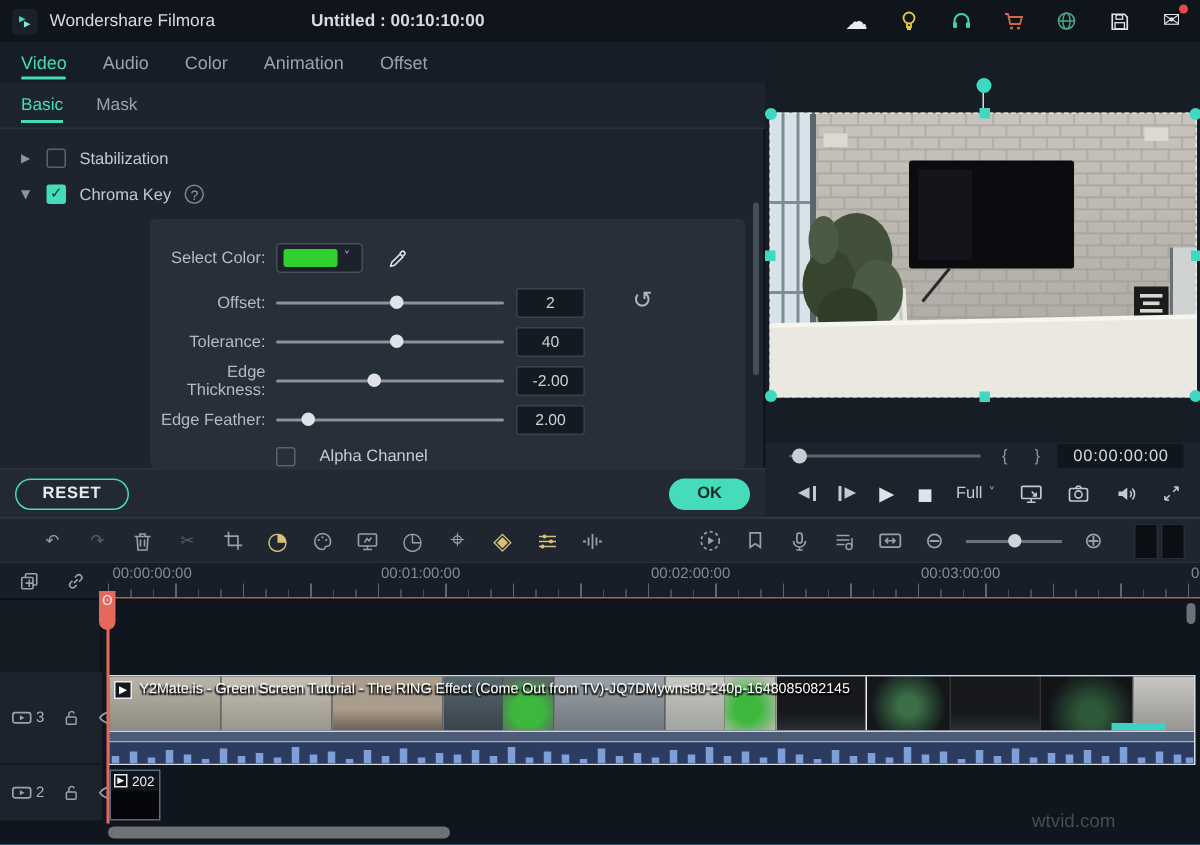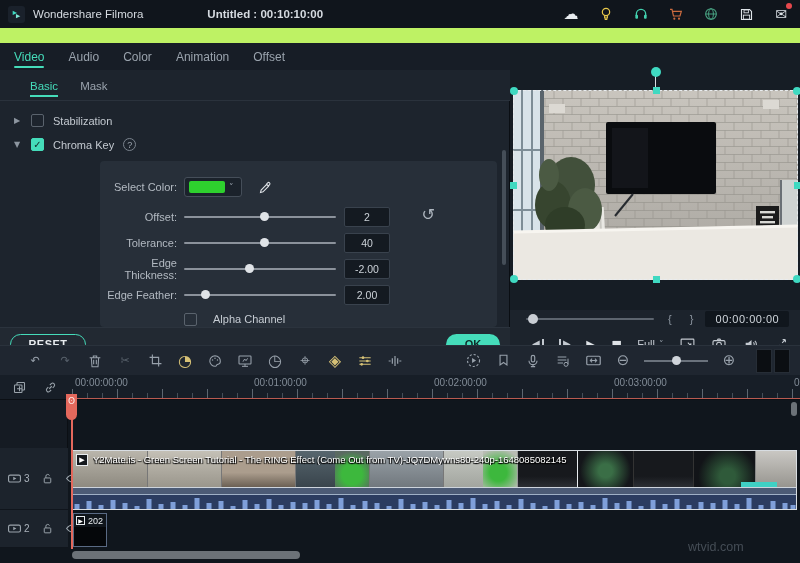--- a/index.html
+++ b/index.html
@@ -1,48 +1,48 @@
 <!DOCTYPE html>
 <html><head>
 <meta charset="utf-8">
 <style>
   * { margin:0; padding:0; box-sizing:border-box; }
   html,body { width:800px; height:563px; overflow:hidden; background:#10151c;
     font-family:"Liberation Sans","DejaVu Sans",sans-serif; }
-  .app { position:relative; width:800px; height:563px; background:#bef264; color:#c6ccd3; font-size:11px; }
+  .app { position:relative; width:800px; height:563px; background:#7dd3fc; color:#c6ccd3; font-size:11px; }
   .abs { position:absolute; }
   .uicon { font-family:"DejaVu Sans",sans-serif; line-height:1; display:inline-block; }
   svg.sym { display:inline-block; vertical-align:middle; }
 
   
   .titlebar { position:absolute; left:0; top:0; width:800px; height:28px; background:#10151c;
     display:flex; align-items:center; padding:0 10px 0 8px; }
   .logo { width:17px; height:17px; background:#1a212b; border-radius:3px; position:relative; margin-right:8px; flex:none;}
   .logo svg{position:absolute;left:2px;top:2px;}
   .appname { color:#d6dbe1; font-size:11.5px; margin-right:34px; white-space:nowrap;}
   .menus { display:flex; gap:21px; color:#b9c0c8; font-size:11.5px; }
   .menus span { cursor:default; }
   .projtitle { margin-left:30px; color:#d6dbe1; font-size:11.5px; font-weight:bold; white-space:nowrap;}
   .tb-icons { margin-left:auto; display:flex; align-items:center; gap:17px; }
   .tb-btn { position:relative; width:18px; height:18px; display:flex; align-items:center; justify-content:center; }
   .badge { position:absolute; right:-2px; top:-2px; width:6px; height:6px; border-radius:50%; background:#e5484d; }
 
   
-  .main { position:absolute; left:0; top:28px; width:692px; height:317px;margin-top:15px; }
+  .main { position:absolute; left:0; top:28px; width:692px; height:317px; }
   .props { position:absolute; left:0; top:0; width:510px; height:317px; background:#1d242d; border-right:1px solid #0a0e13;}
   .preview { position:absolute; left:510px; top:0; width:290px; height:317px; background:#1c232c; }
 
   
   .tabs { position:absolute; left:0; top:0; width:510px; height:27px; background:#171d26;
     display:flex; align-items:center; gap:24px; padding-left:14px; font-size:12px; color:#9aa3ad; }
   .tab { position:relative; height:27px; display:flex; align-items:center; cursor:default;}
   .tab.active { color:#45dcba; }
   .tab.active::after { content:""; position:absolute; left:0; right:0; bottom:2px; height:2px; background:#45dcba; border-radius:1px;}
   .subtabs { position:absolute; left:0; top:27px; width:510px; height:31px; background:#1d242d;
-    display:flex; align-items:flex-start; gap:22px; padding-left:30px; font-size:11.5px; color:#9aa3ad;
+    display:flex; align-items:center; gap:22px; padding-left:14px; font-size:11.5px; color:#9aa3ad;
     border-bottom:1px solid #2a323c; }
   .subtab{ position:relative; height:31px; display:flex; align-items:center;}
   .subtab.active { color:#45dcba; }
   .subtab.active::after { content:""; position:absolute; left:0; right:0; bottom:4px; height:2px; background:#45dcba;}
 
   
   .fxrow { position:absolute; left:0; width:510px; height:23px; display:flex; align-items:center; gap:9px; padding-left:14px; color:#c3c9d0;}
   .fxarrow { color:#8d96a0; font-size:8px; width:8px; }
   .cb { width:13px; height:13px; border:1px solid #5a636d; border-radius:2px; background:transparent; flex:none;
     display:flex; align-items:center; justify-content:center; font-size:10px; color:#132a28;}

